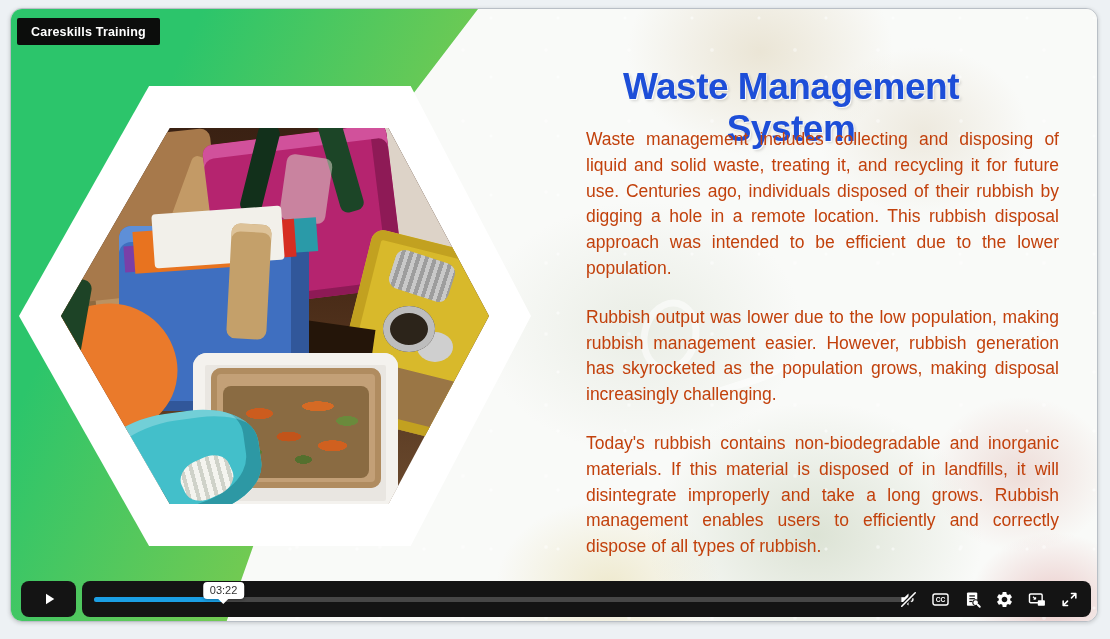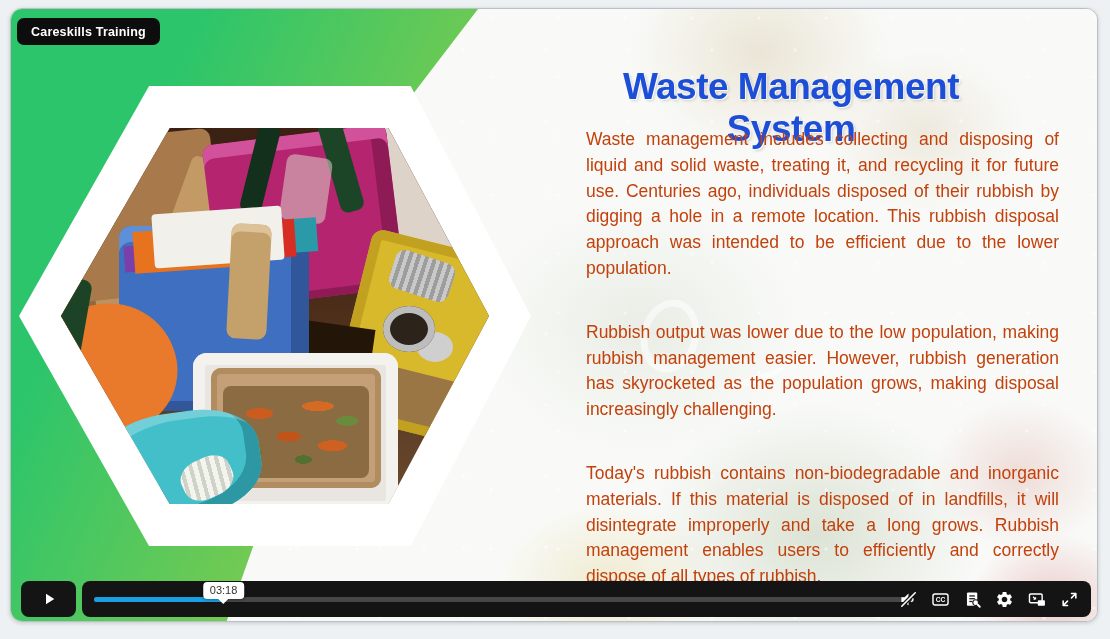--- a/index.html
+++ b/index.html
@@ -34,21 +34,21 @@
   .chalk-mark { position:absolute; left:705px; top:360px; width:70px; height:16px;
     border-bottom:8px solid rgba(255,255,255,.5); border-radius:50%; transform:rotate(-18deg); }
 
   
   .gradient-shape { position:absolute; inset:0;
     clip-path:polygon(0 0, 467px 0, 402px 85px, 215px 614px, 0 614px);
     background:linear-gradient(115deg, #2cc56b 14%, #b6cf3a 58%, #f3e52f 82%); }
 
   
   .badge { position:absolute; left:6px; top:9px; height:27px; padding:0 14px;
-    background:#0c0d0c; border-radius:7px; color:#fff; font-size:12.5px; font-weight:700;
+    background:#0c0d0c; border-radius:2px; color:#fff; font-size:12.5px; font-weight:700;
     display:flex; align-items:center; letter-spacing:.2px; z-index:9; }
 
   
   .hex-outer { position:absolute; left:8px; top:77px; width:512px; height:460px; background:#fff;
     clip-path:polygon(0 50%, 25.4% 0, 76.5% 0, 100% 50%, 76.5% 100%, 25.4% 100%); z-index:4; }
   .hex-inner { position:absolute; left:42px; top:42px; right:42px; bottom:42px; overflow:hidden;
     clip-path:polygon(0 50%, 25.4% 0, 76.5% 0, 100% 50%, 76.5% 100%, 25.4% 100%);
     background:linear-gradient(180deg,#3a2113 0%, #4a2c18 45%, #6b4a2e 100%); }
   .hex-inner > div { position:absolute; }
   .ph-wall      { left:300px; top:-10px; width:140px; height:130px; background:#ddd3c8; transform:rotate(6deg); }
@@ -93,21 +93,21 @@
                   background:repeating-linear-gradient(100deg,#f4f4ef 0 5px, #cfd2c9 5px 9px); border-radius:40%; transform:rotate(-25deg); }
   .ph-whitecorner { left:-20px; top:300px; width:120px; height:110px; background:#efede8; transform:rotate(12deg); border-radius:8px; }
   .ph-shadow    { left:230px; top:196px; width:80px; height:70px; background:#241509; transform:rotate(8deg); }
 
   
   .title { position:absolute; left:548px; top:57px; width:464px; text-align:center;
     font-size:37px; font-weight:700; letter-spacing:-.5px; color:#1d4ed8; z-index:5;
     text-shadow:1px 1px 0 rgba(255,255,255,.9), 2px 2px 3px rgba(0,0,0,.15); }
   .paragraphs { position:absolute; left:575px; top:118px; width:473px; z-index:5;
     font-size:17.5px; line-height:25.8px; color:#c2410c; text-align:justify; }
-  .paragraphs p + p { margin-top:38px; }
+  .paragraphs p + p { margin-top:23px; }
 
   
   .play-btn { position:absolute; left:10px; top:572px; width:55px; height:36px; background:#141414;
     border-radius:8px; display:flex; align-items:center; justify-content:center; cursor:pointer; z-index:6; border:none; }
   .ctrl-bar { position:absolute; left:71px; top:572px; width:1009px; height:36px; background:#141414;
     border-radius:8px; z-index:6; }
   .track { position:absolute; left:12px; top:16px; width:820px; height:5px; background:#474747; border-radius:3px; cursor:pointer; }
   .fill  { position:absolute; left:0; top:0; height:5px; background:#1b9fe4; border-radius:3px; }
   .icon-row { position:absolute; right:12px; top:0; height:36px; display:flex; align-items:center; gap:13px; }
   .icon-row svg { display:block; cursor:pointer; }
@@ -169,21 +169,21 @@
 
     <button class="play-btn">
       <svg width="18" height="18" viewBox="0 0 24 24" fill="#ffffff">
           <path d="M8 5v14l11-7z"></path>
         </svg>
     </button>
 
     <div class="ctrl-bar">
       <div class="track">
         <div class="fill" style="width: 15.8%;"></div>
-        <div class="tooltip" style="left: 15.8%;">03:18</div>
+        <div class="tooltip" style="left: 15.8%;">03:22</div>
       </div>
       <div class="icon-row">
         <svg width="19" height="19" viewBox="0 0 24 24">
           <path d="M3 9v6h4l5 4.5v-15L7 9H3z" fill="#fff"></path>
           <path d="M16 9.5c1 .6 1.6 1.5 1.6 2.5s-.6 1.9-1.6 2.5" stroke="#fff" stroke-width="1.6" fill="none" stroke-linecap="round"></path>
           <line x1="3.5" y1="20.5" x2="20.5" y2="3.5" stroke="#141414" stroke-width="5"></line>
           <line x1="3.5" y1="20.5" x2="20.5" y2="3.5" stroke="#fff" stroke-width="2" stroke-linecap="round"></line>
         </svg>
         <svg width="19" height="19" viewBox="0 0 24 24">
           <rect x="2.5" y="5" width="19" height="14" rx="2.5" fill="none" stroke="#fff" stroke-width="1.8"></rect>

